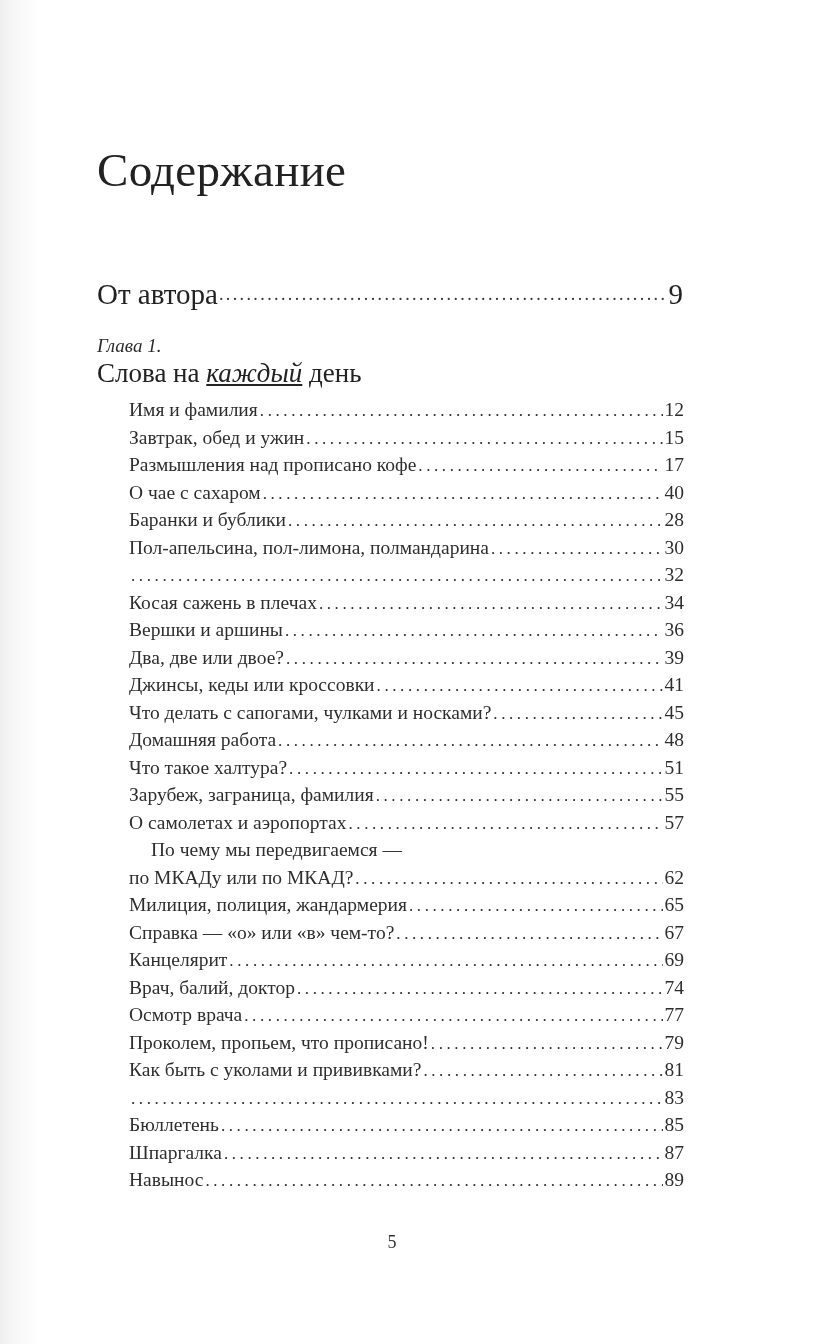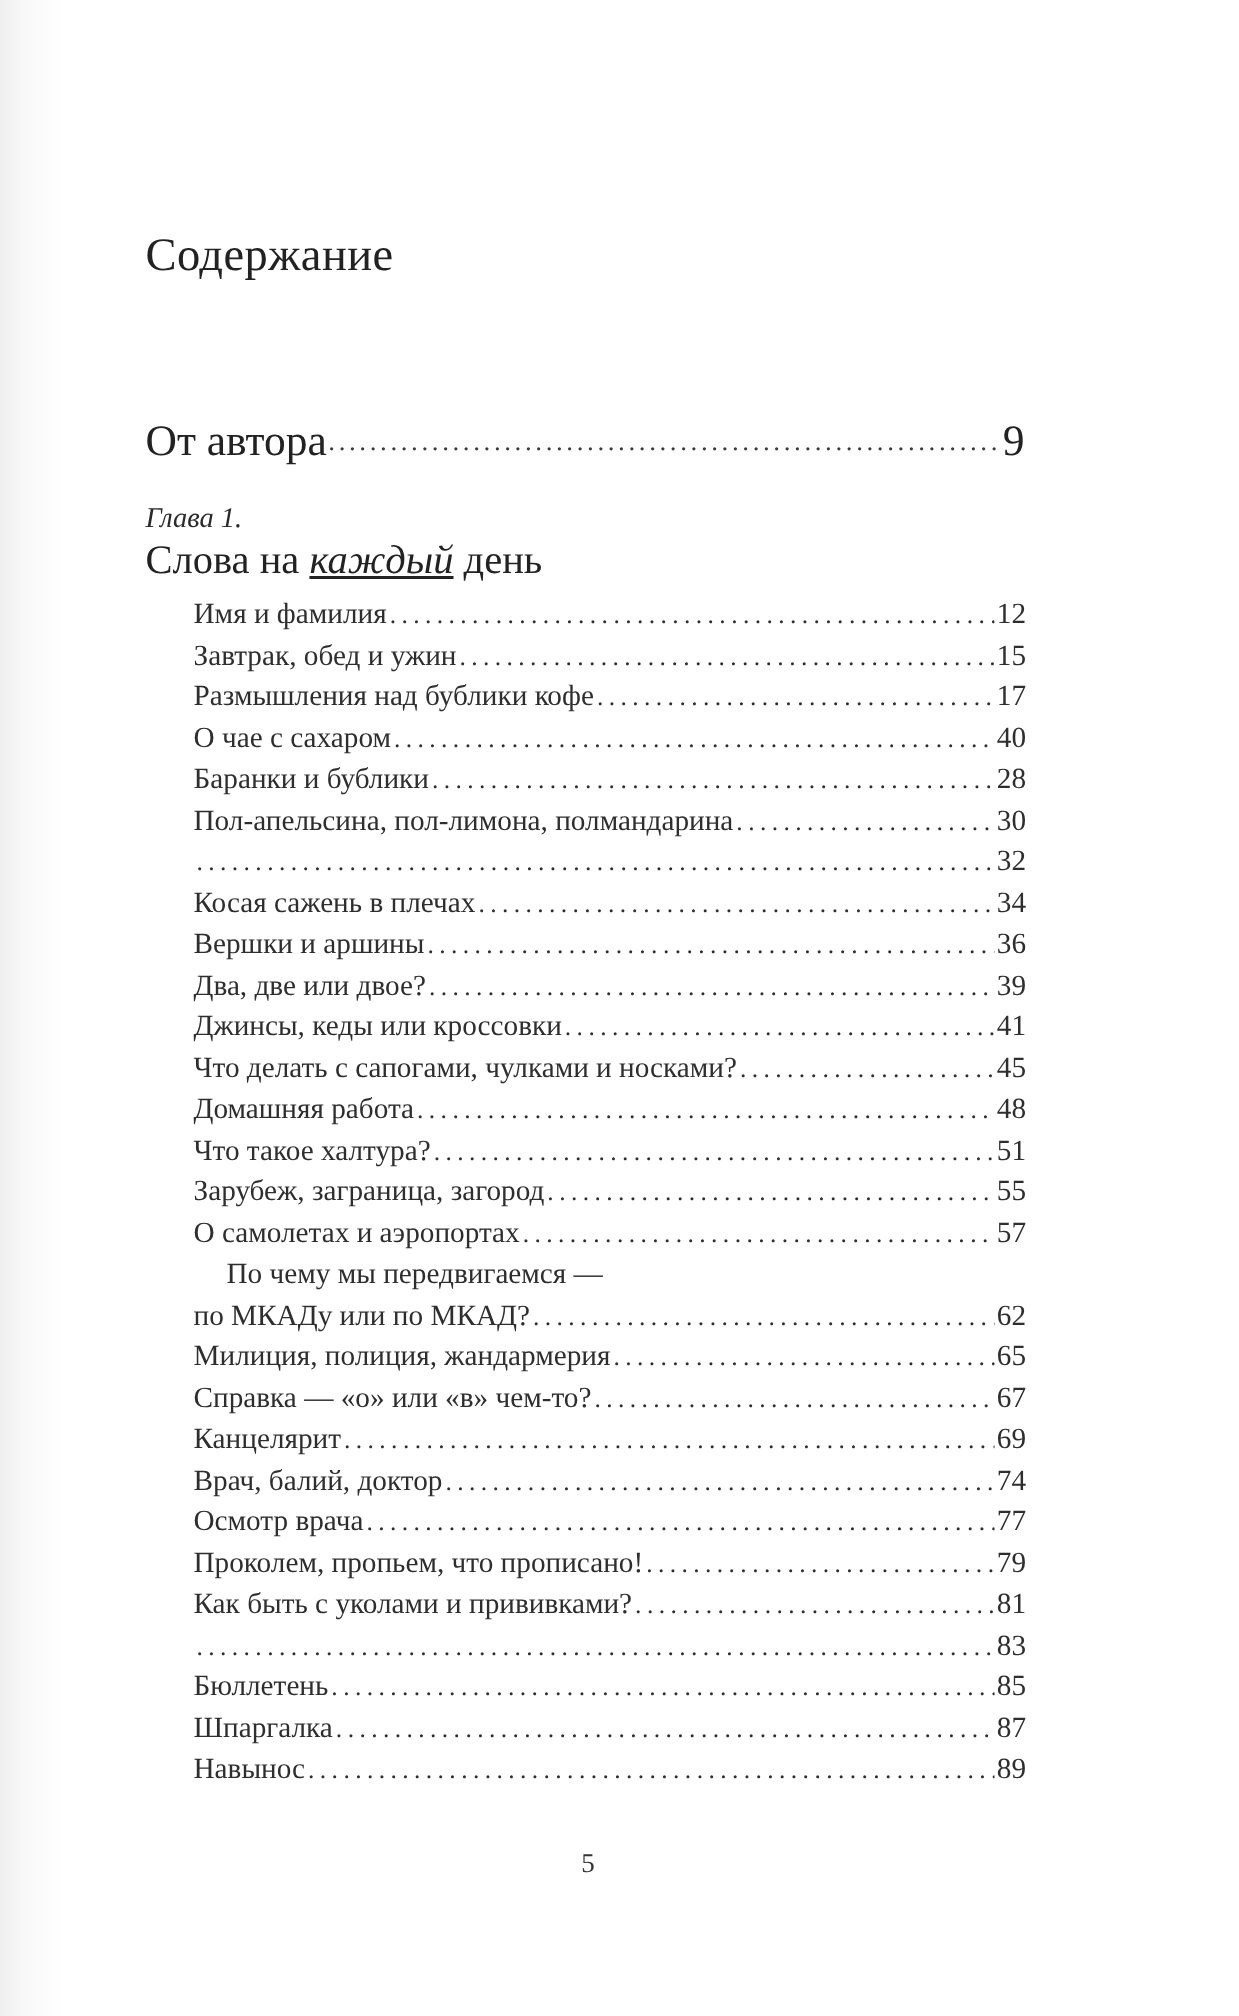--- a/index.html
+++ b/index.html
@@ -18,21 +18,21 @@
     .gutter-shadow {
       position: absolute;
       left: 0; top: 0;
       width: 40px; height: 1344px;
       background: linear-gradient(to right, #efefef 0%, #f7f7f7 35%, #ffffff 100%);
     }
     .page-title {
       position: absolute;
       left: 97px;
       top: 140px;
-      font-size: 31px;
+      font-size: 47px;
       line-height: 60px;
       color: #222222;
       letter-spacing: 0.3px;
       margin: 0;
       font-weight: normal;
     }
     .toc-row {
       position: absolute;
       display: flex;
       align-items: baseline;
@@ -149,21 +149,21 @@
       <span class="label">Имя и фамилия</span>
       <span class="leader"></span>
       <span class="page">12</span>
     </div>
     <div class="entry">
       <span class="label">Завтрак, обед и ужин</span>
       <span class="leader"></span>
       <span class="page">15</span>
     </div>
     <div class="entry">
-      <span class="label">Размышления над бублики кофе</span>
+      <span class="label">Размышления над прописано кофе</span>
       <span class="leader"></span>
       <span class="page">17</span>
     </div>
     <div class="entry">
       <span class="label">О чае с сахаром</span>
       <span class="leader"></span>
       <span class="page">40</span>
     </div>
     <div class="entry">
       <span class="label">Баранки и бублики</span>
@@ -208,21 +208,21 @@
       <span class="label">Домашняя работа</span>
       <span class="leader"></span>
       <span class="page">48</span>
     </div>
     <div class="entry">
       <span class="label">Что такое халтура?</span>
       <span class="leader"></span>
       <span class="page">51</span>
     </div>
     <div class="entry">
-      <span class="label">Зарубеж, заграница, загород</span>
+      <span class="label">Зарубеж, заграница, фамилия</span>
       <span class="leader"></span>
       <span class="page">55</span>
     </div>
     <div class="entry">
       <span class="label">О самолетах и аэропортах</span>
       <span class="leader"></span>
       <span class="page">57</span>
     </div>
     <div class="entry-first-line">По чему мы передвигаемся —</div>
     <div class="entry">

